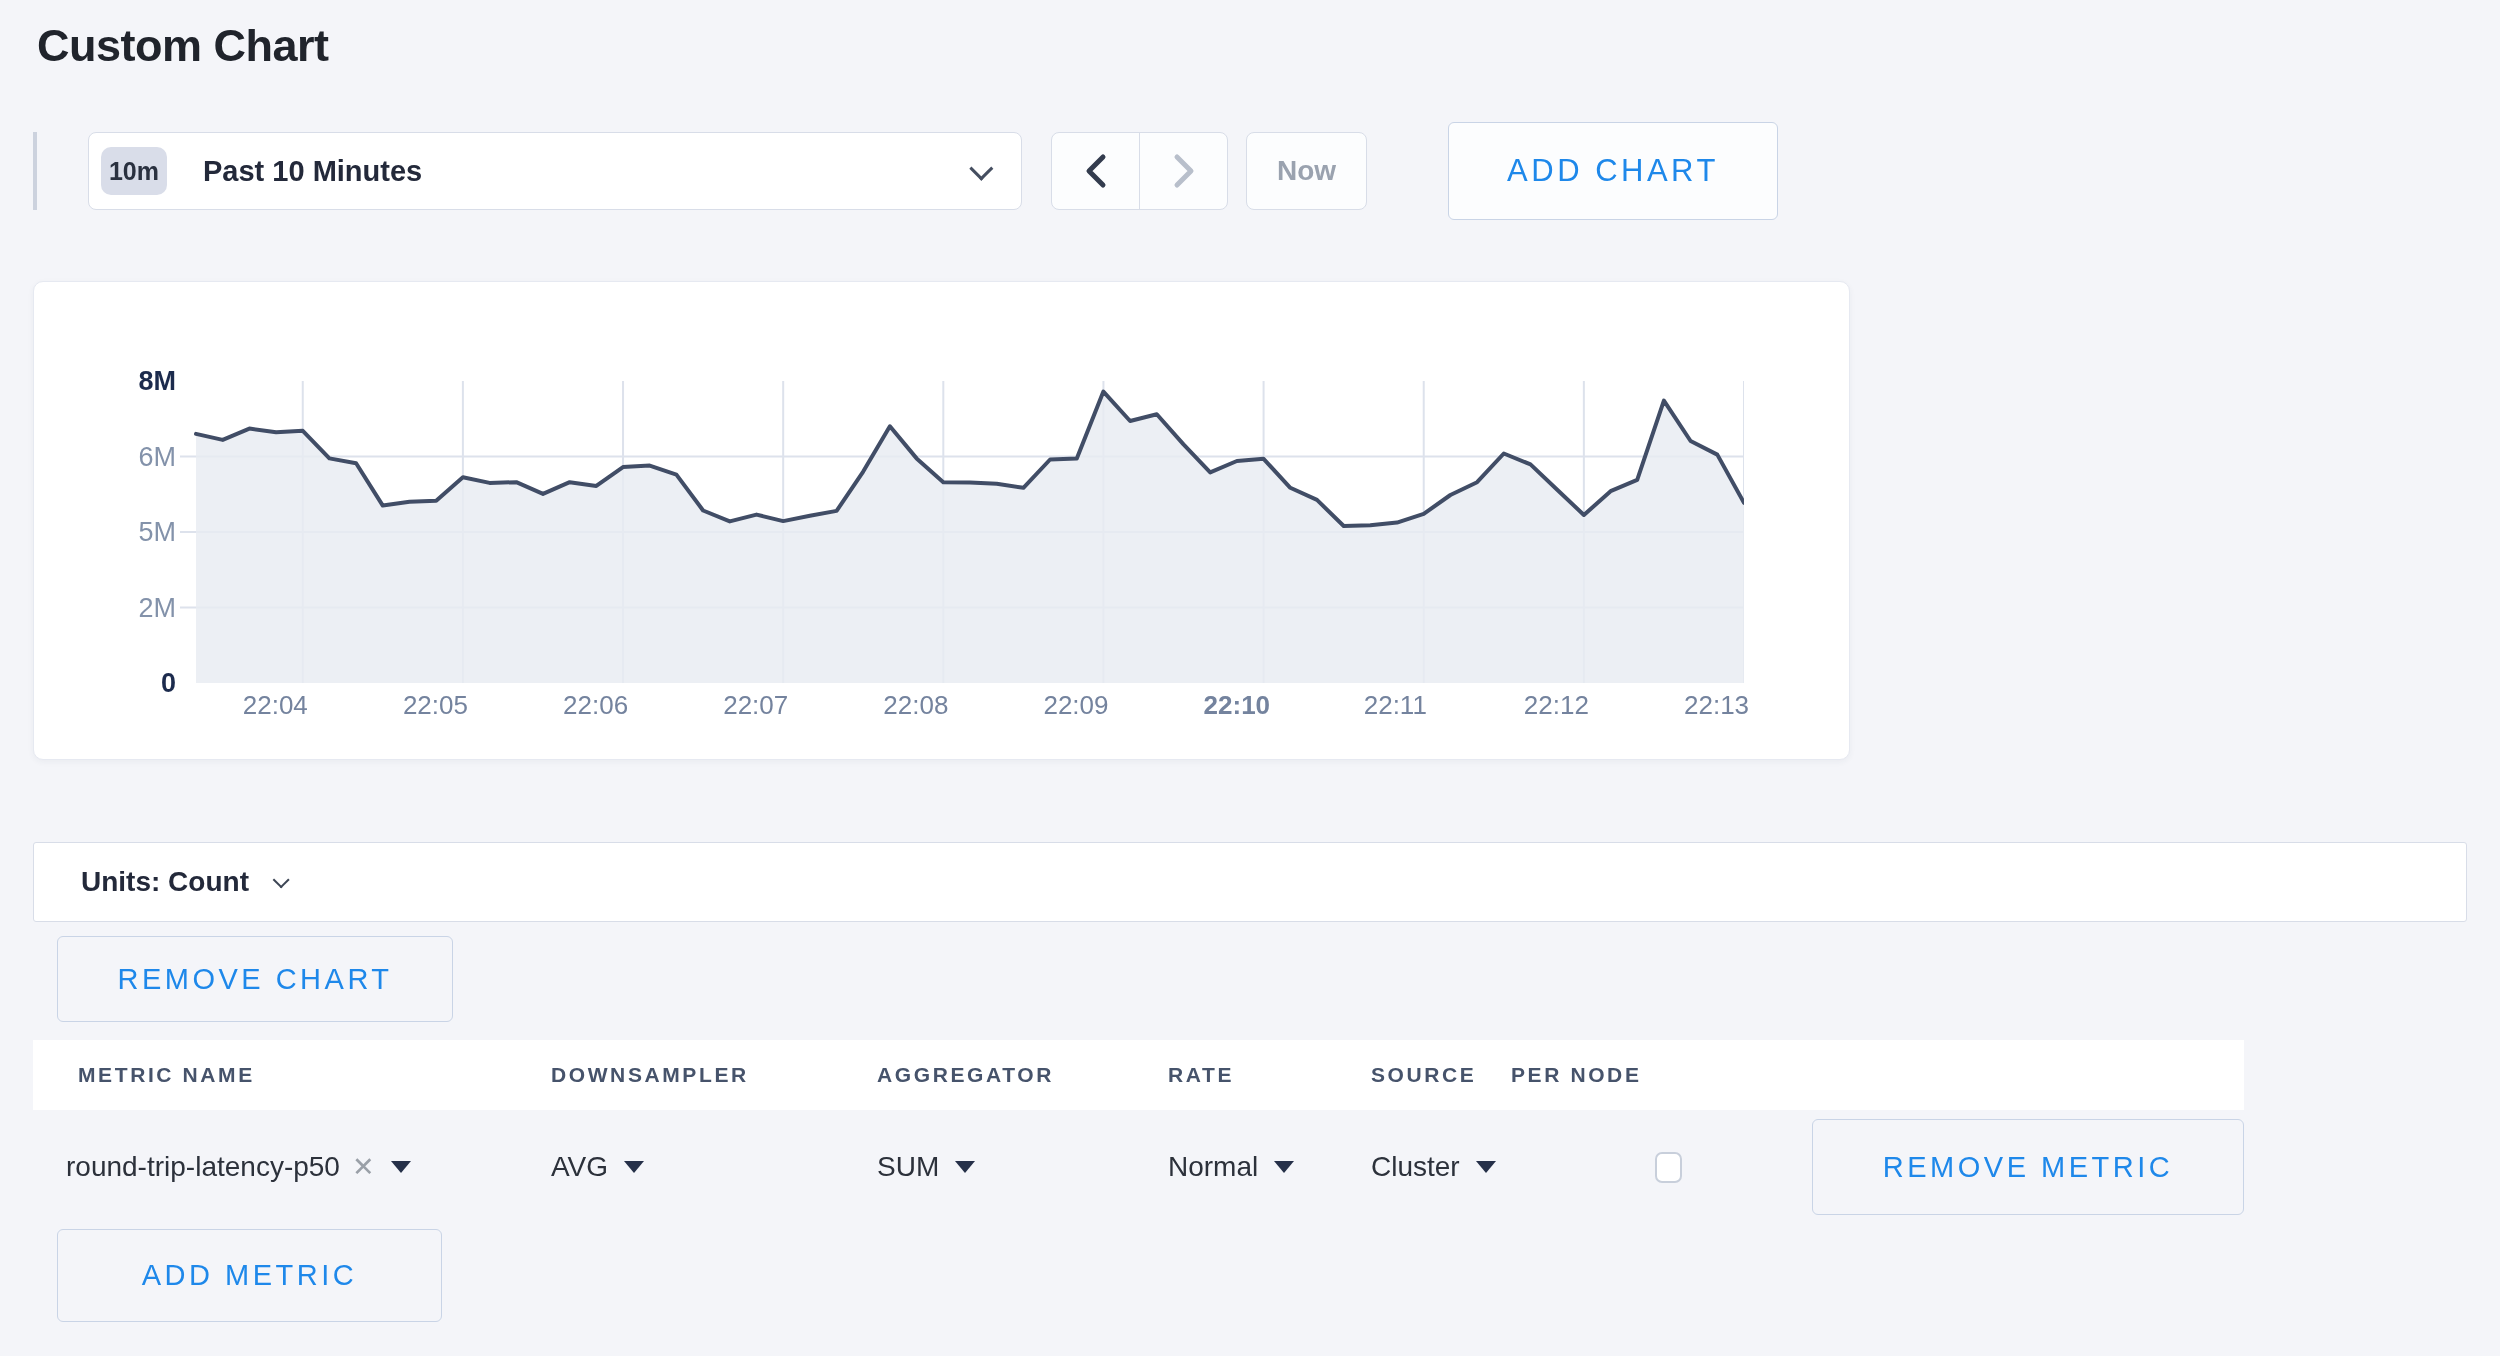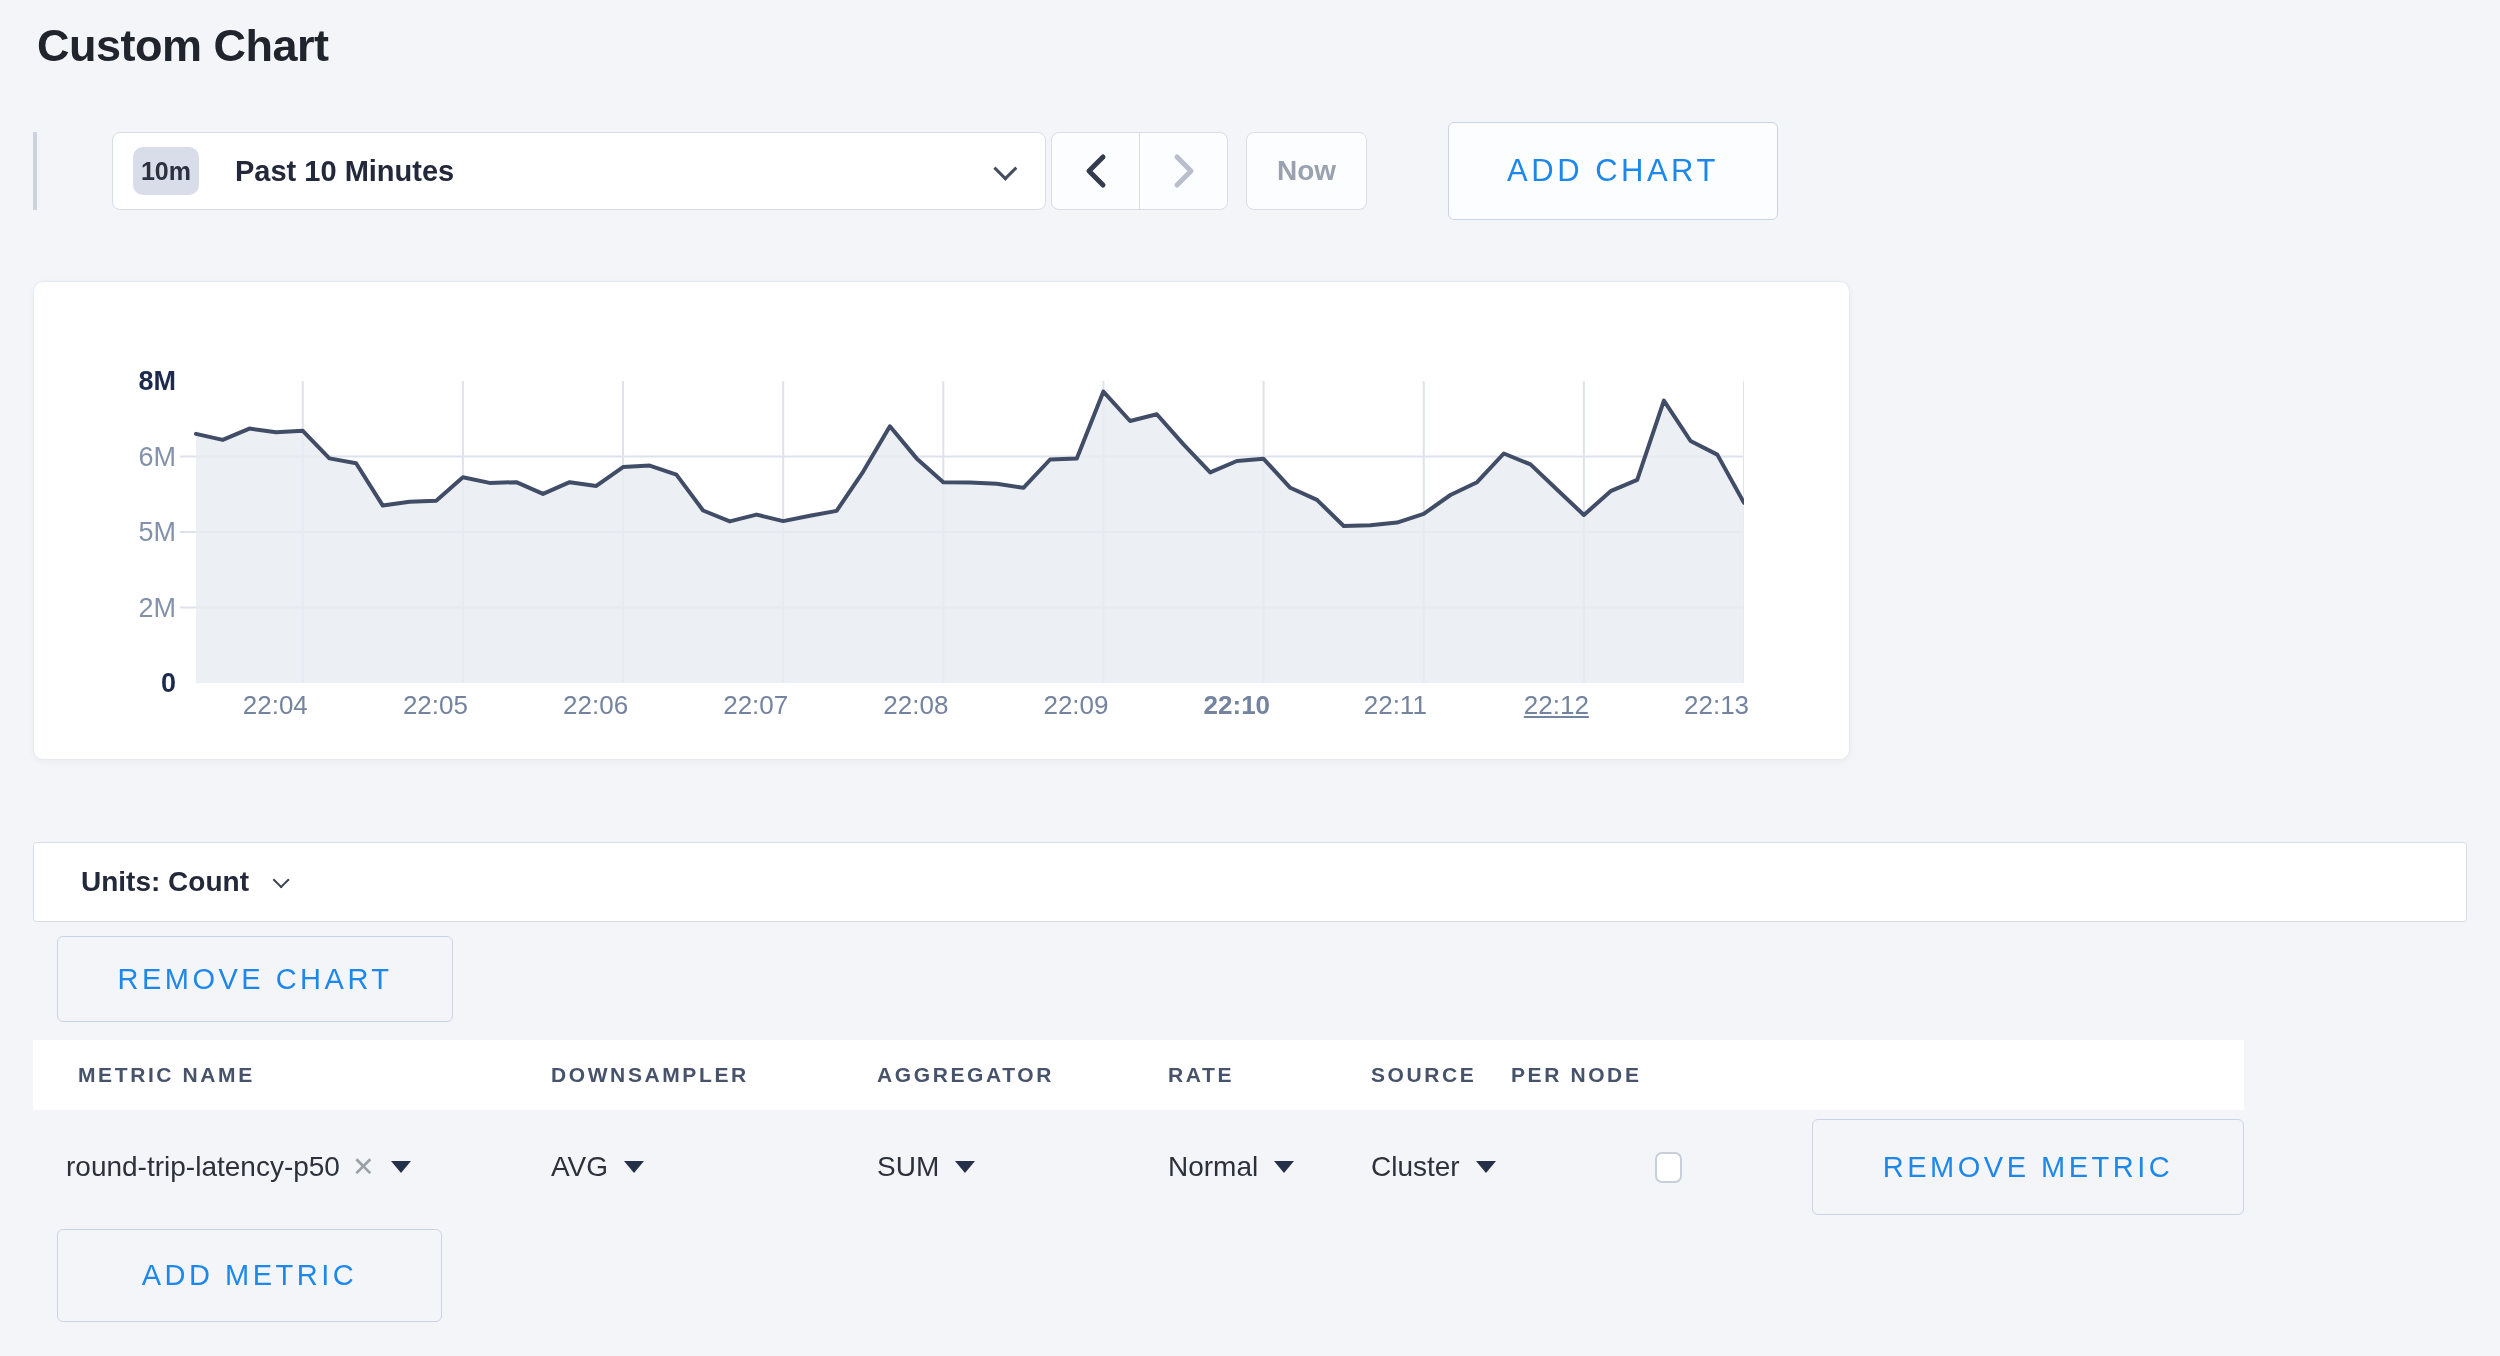--- a/index.html
+++ b/index.html
@@ -17,21 +17,21 @@
   .page-title {
     left:37px; top:20px;
     font-size:45px; font-weight:700; color:#20242c; letter-spacing:-0.5px;
   }
 
   
   .accent-bar { left:33px; top:132px; width:4px; height:78px; background:#ccd2de; }
   .time-select {
     left:88px; top:132px; width:934px; height:78px;
     background:#ffffff; border:1px solid #d8dde8; border-radius:8px;
-    display:flex; align-items:center; padding:0 34px 0 20px; cursor:pointer;margin-left:24px;
+    display:flex; align-items:center; padding:0 34px 0 12px; cursor:pointer;
   }
   .time-badge {
     width:66px; height:48px; background:#d9dde9; border-radius:10px;
     display:flex; align-items:center; justify-content:center;
     font-size:25px; font-weight:700; color:#2a3140;
   }
   .time-label { margin-left:36px; font-size:29px; font-weight:700; color:#23293a; }
   .chev-down {
     width:17px; height:17px; border-right:3px solid #454e60; border-bottom:3px solid #454e60;
     transform:rotate(45deg) translateY(-4px); margin-left:auto;
@@ -167,21 +167,21 @@
     </div>
   <div id="x-labels">
       <div class="x-axis-label" style="left: 208.759px;">22:04</div>
       <div class="x-axis-label" style="left: 368.897px;">22:05</div>
       <div class="x-axis-label" style="left: 529.034px;">22:06</div>
       <div class="x-axis-label" style="left: 689.172px;">22:07</div>
       <div class="x-axis-label" style="left: 849.31px;">22:08</div>
       <div class="x-axis-label" style="left: 1009.45px;">22:09</div>
       <div class="x-axis-label" style="left: 1169.59px; font-weight: bold;">22:10</div>
       <div class="x-axis-label" style="left: 1329.72px;">22:11</div>
-      <div class="x-axis-label" style="left: 1489.86px; text-decoration: underline;">22:12</div>
+      <div class="x-axis-label" style="left: 1489.86px;">22:12</div>
       <div class="x-axis-label" style="left: 1650px;">22:13</div>
     </div>
 </div>
 
 <div class="abs units-bar">
   <span class="units-label">Units: Count</span>
   <span class="chev-down-sm"></span>
 </div>
 
 <button class="abs btn-outline-blue remove-chart-btn">REMOVE CHART</button>

